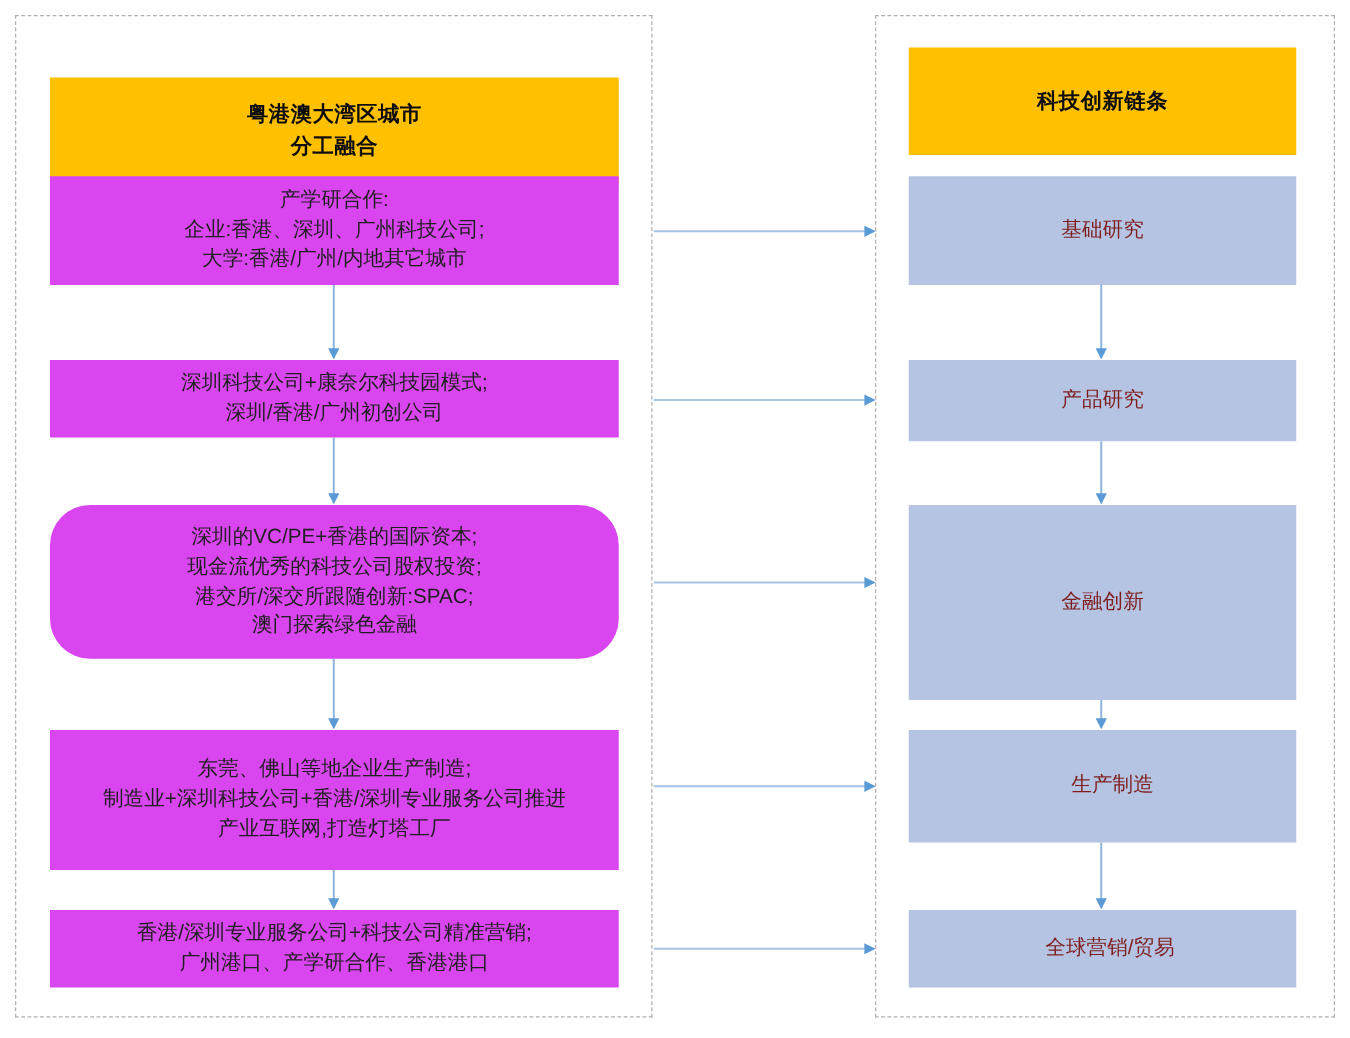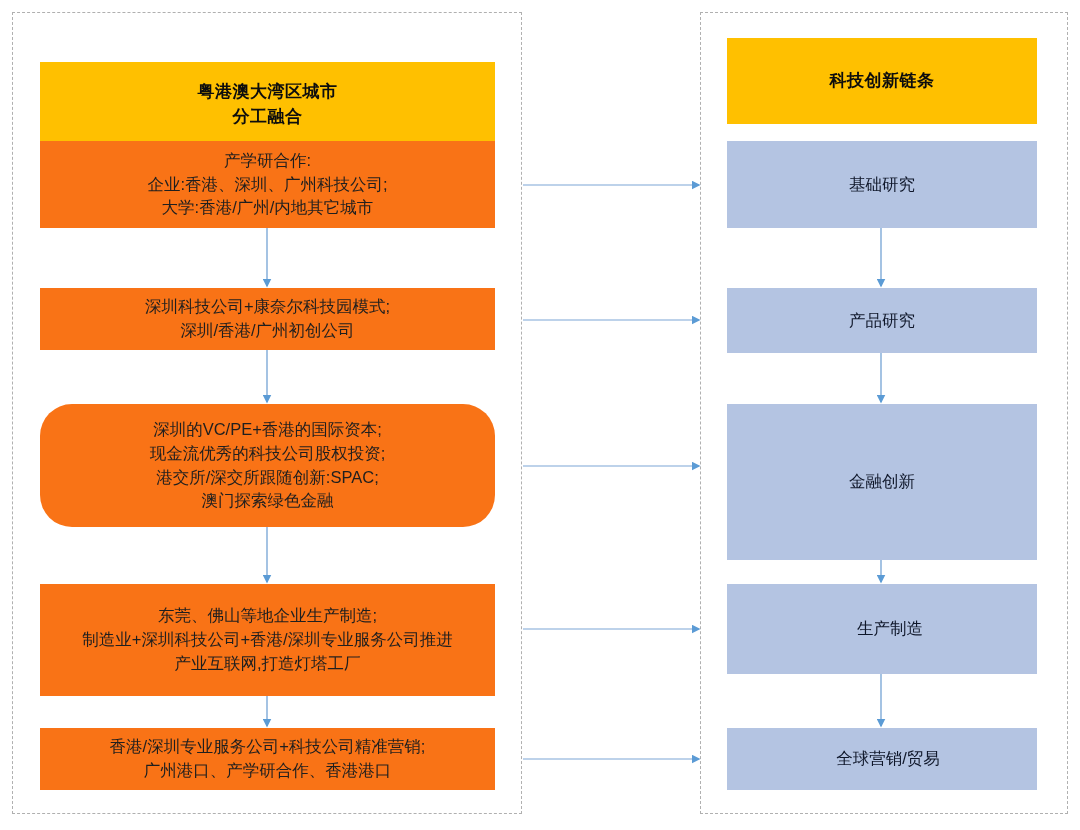--- a/index.html
+++ b/index.html
@@ -41,27 +41,27 @@
     white-space: pre-line;
   }
   .box-header {
     background: #FFC000;
     color: #0d0d0d;
     font-weight: bold;
     font-size: 17px;
     letter-spacing: 0.5px;
   }
   .box-blue {
-    background: #f97316;
+    background: #d946ef;
     color: #1f1f1f;
     font-size: 16.5px;
   }
   .box-stage {
     background: #B4C4E2;
-    color: #0f172a;
+    color: #7f1d1d;
     font-size: 16.5px;
     text-align: center;
   }
 
   
   #lbox-title { left: 40px;  top: 38px;  width: 455px; height: 86px; margin-top: 24px; }
   #lbox-0     { left: 40px;  top: 141px; width: 455px; height: 87px; }
   #lbox-1     { left: 40px;  top: 288px; width: 455px; height: 62px; }
   #lbox-2     { left: 40px;  top: 404px; width: 455px; height: 123px; border-radius: 32px; }
   #lbox-3     { left: 40px;  top: 584px; width: 455px; height: 112px; }

